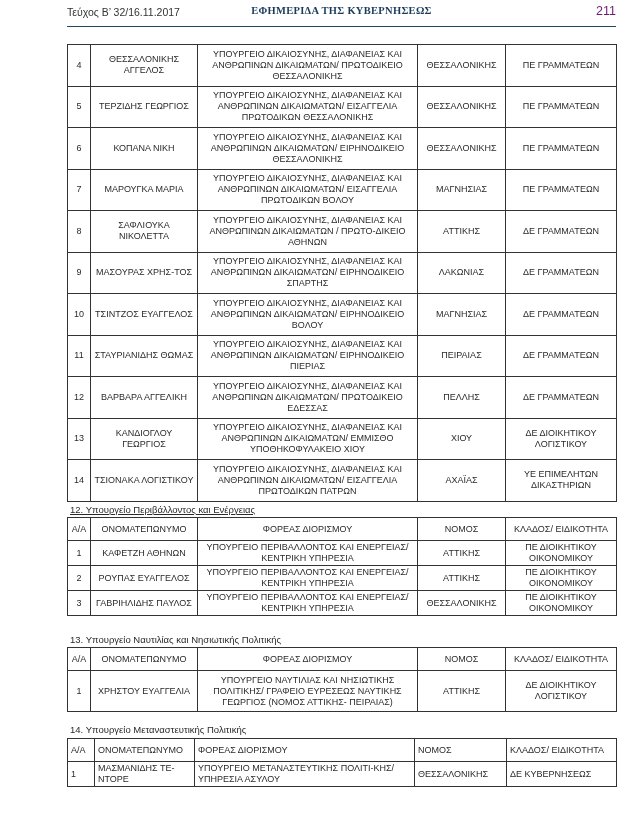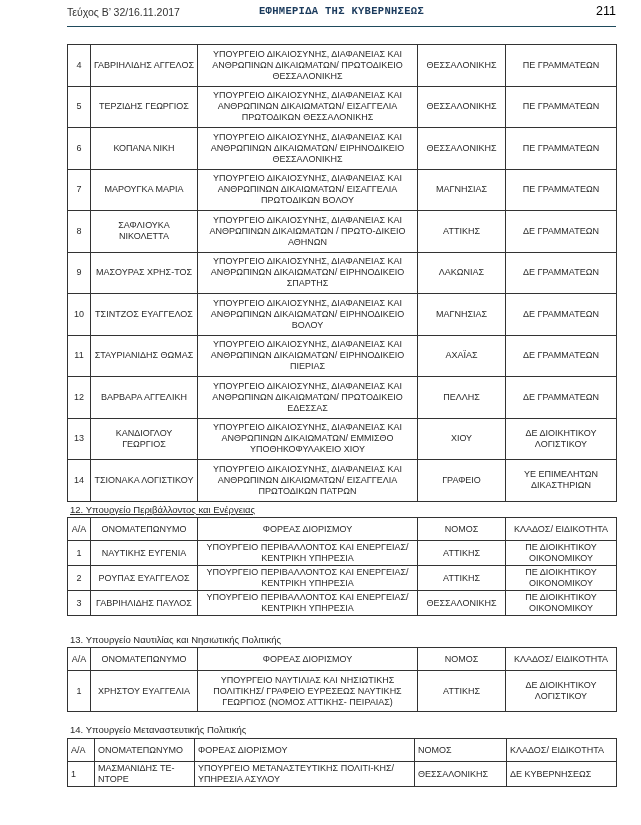--- a/index.html
+++ b/index.html
@@ -2,23 +2,23 @@
 <html><head>
 <meta charset="utf-8">
 <style>
   html, body { margin: 0; padding: 0; background: #ffffff; }
   body { width: 641px; height: 825px; position: relative; overflow: hidden;
          font-family: "Liberation Sans", "DejaVu Sans", sans-serif; color: #222; }
   .header { position: absolute; left: 67px; top: 0; width: 549px; height: 26px;
             border-bottom: 1.5px solid #1f4a5c; }
   .hdr-left { position: absolute; left: 0; top: 6px; font-size: 10.5px; color: #333; }
   .hdr-center { position: absolute; left: 0; right: 0; top: 5px; text-align: center;
-                font-family: Liberation Mono, monospace; font-weight: bold;
+                font-family: Liberation Serif, serif; font-weight: bold;
                 font-size: 10.5px; color: #1a3a5c; letter-spacing: 0.3px; }
-  .hdr-right { position: absolute; right: 0; top: 4px; font-size: 12.5px; color: #000000; }
+  .hdr-right { position: absolute; right: 0; top: 4px; font-size: 12.5px; color: #701a75; }
 
   table { border-collapse: collapse; position: absolute; table-layout: fixed; }
   td, th { border: 1px solid #333; font-weight: normal; font-size: 9px; line-height: 11px;
            text-align: center; vertical-align: middle; padding: 1px 2px; color: #2a2a2a; }
   .t1 { left: 67px; top: 44px; width: 549px; }
   .t1 td { height: 38.5px; }
   .t2 { left: 67px; top: 517px; width: 549px; }
   .t2 tr td { height: 22px; }
   .t2 tr.hrow td { height: 20px; }
   .t3 { left: 67px; top: 647px; width: 549px; }
@@ -44,21 +44,21 @@
   <colgroup>
       <col style="width:23px">
       <col style="width:107px">
       <col style="width:220px">
       <col style="width:88px">
       <col style="width:111px">
     </colgroup>
   <tbody id="t1-body">
       <tr class="drow">
         <td>4</td>
-        <td>ΓΑΒΡΙΗΛΙΔΗΣ ΑΓΓΕΛΟΣ</td>
+        <td>ΘΕΣΣΑΛΟΝΙΚΗΣ ΑΓΓΕΛΟΣ</td>
         <td>ΥΠΟΥΡΓΕΙΟ ΔΙΚΑΙΟΣΥΝΗΣ, ΔΙΑΦΑΝΕΙΑΣ ΚΑΙ ΑΝΘΡΩΠΙΝΩΝ ΔΙΚΑΙΩΜΑΤΩΝ/ ΠΡΩΤΟΔΙΚΕΙΟ ΘΕΣΣΑΛΟΝΙΚΗΣ</td>
         <td>ΘΕΣΣΑΛΟΝΙΚΗΣ</td>
         <td>ΠΕ ΓΡΑΜΜΑΤΕΩΝ</td>
       </tr>
       <tr class="drow">
         <td>5</td>
         <td>ΤΕΡΖΙΔΗΣ ΓΕΩΡΓΙΟΣ</td>
         <td>ΥΠΟΥΡΓΕΙΟ ΔΙΚΑΙΟΣΥΝΗΣ, ΔΙΑΦΑΝΕΙΑΣ ΚΑΙ ΑΝΘΡΩΠΙΝΩΝ ΔΙΚΑΙΩΜΑΤΩΝ/ ΕΙΣΑΓΓΕΛΙΑ ΠΡΩΤΟΔΙΚΩΝ ΘΕΣΣΑΛΟΝΙΚΗΣ</td>
         <td>ΘΕΣΣΑΛΟΝΙΚΗΣ</td>
         <td>ΠΕ ΓΡΑΜΜΑΤΕΩΝ</td>
@@ -95,42 +95,42 @@
         <td>10</td>
         <td>ΤΣΙΝΤΖΟΣ ΕΥΑΓΓΕΛΟΣ</td>
         <td>ΥΠΟΥΡΓΕΙΟ ΔΙΚΑΙΟΣΥΝΗΣ, ΔΙΑΦΑΝΕΙΑΣ ΚΑΙ ΑΝΘΡΩΠΙΝΩΝ ΔΙΚΑΙΩΜΑΤΩΝ/ ΕΙΡΗΝΟΔΙΚΕΙΟ ΒΟΛΟΥ</td>
         <td>ΜΑΓΝΗΣΙΑΣ</td>
         <td>ΔΕ ΓΡΑΜΜΑΤΕΩΝ</td>
       </tr>
       <tr class="drow">
         <td>11</td>
         <td>ΣΤΑΥΡΙΑΝΙΔΗΣ ΘΩΜΑΣ</td>
         <td>ΥΠΟΥΡΓΕΙΟ ΔΙΚΑΙΟΣΥΝΗΣ, ΔΙΑΦΑΝΕΙΑΣ ΚΑΙ ΑΝΘΡΩΠΙΝΩΝ ΔΙΚΑΙΩΜΑΤΩΝ/ ΕΙΡΗΝΟΔΙΚΕΙΟ ΠΙΕΡΙΑΣ</td>
-        <td>ΑΧΑΪΑΣ</td>
+        <td>ΠΕΙΡΑΙΑΣ</td>
         <td>ΔΕ ΓΡΑΜΜΑΤΕΩΝ</td>
       </tr>
       <tr class="drow">
         <td>12</td>
         <td>ΒΑΡΒΑΡΑ ΑΓΓΕΛΙΚΗ</td>
         <td>ΥΠΟΥΡΓΕΙΟ ΔΙΚΑΙΟΣΥΝΗΣ, ΔΙΑΦΑΝΕΙΑΣ ΚΑΙ ΑΝΘΡΩΠΙΝΩΝ ΔΙΚΑΙΩΜΑΤΩΝ/ ΠΡΩΤΟΔΙΚΕΙΟ ΕΔΕΣΣΑΣ</td>
         <td>ΠΕΛΛΗΣ</td>
         <td>ΔΕ ΓΡΑΜΜΑΤΕΩΝ</td>
       </tr>
       <tr class="drow">
         <td>13</td>
         <td>ΚΑΝΔΙΟΓΛΟΥ ΓΕΩΡΓΙΟΣ</td>
         <td>ΥΠΟΥΡΓΕΙΟ ΔΙΚΑΙΟΣΥΝΗΣ, ΔΙΑΦΑΝΕΙΑΣ ΚΑΙ ΑΝΘΡΩΠΙΝΩΝ ΔΙΚΑΙΩΜΑΤΩΝ/ ΕΜΜΙΣΘΟ ΥΠΟΘΗΚΟΦΥΛΑΚΕΙΟ ΧΙΟΥ</td>
         <td>ΧΙΟΥ</td>
         <td>ΔΕ ΔΙΟΙΚΗΤΙΚΟΥ ΛΟΓΙΣΤΙΚΟΥ</td>
       </tr>
       <tr class="drow">
         <td>14</td>
         <td>ΤΣΙΟΝΑΚΑ ΛΟΓΙΣΤΙΚΟΥ</td>
         <td>ΥΠΟΥΡΓΕΙΟ ΔΙΚΑΙΟΣΥΝΗΣ, ΔΙΑΦΑΝΕΙΑΣ ΚΑΙ ΑΝΘΡΩΠΙΝΩΝ ΔΙΚΑΙΩΜΑΤΩΝ/ ΕΙΣΑΓΓΕΛΙΑ ΠΡΩΤΟΔΙΚΩΝ ΠΑΤΡΩΝ</td>
-        <td>ΓΡΑΦΕΙΟ</td>
+        <td>ΑΧΑΪΑΣ</td>
         <td>ΥΕ ΕΠΙΜΕΛΗΤΩΝ ΔΙΚΑΣΤΗΡΙΩΝ</td>
       </tr>
     </tbody>
 </table>
 
 <div class="section-title" style="top:504px;text-decoration:underline;">12. Υπουργείο Περιβάλλοντος και Ενέργειας</div>
 <table class="t2">
   <colgroup>
       <col style="width:23px">
       <col style="width:107px">
@@ -141,21 +141,21 @@
   <tbody id="t2-body">
       <tr class="hrow">
         <td>Α/Α</td>
         <td>ΟΝΟΜΑΤΕΠΩΝΥΜΟ</td>
         <td>ΦΟΡΕΑΣ ΔΙΟΡΙΣΜΟΥ</td>
         <td>ΝΟΜΟΣ</td>
         <td>ΚΛΑΔΟΣ/ ΕΙΔΙΚΟΤΗΤΑ</td>
       </tr>
       <tr class="drow">
         <td>1</td>
-        <td>ΝΑΥΤΙΚΗΣ ΕΥΓΕΝΙΑ</td>
+        <td>ΚΑΦΕΤΖΗ ΑΘΗΝΩΝ</td>
         <td>ΥΠΟΥΡΓΕΙΟ ΠΕΡΙΒΑΛΛΟΝΤΟΣ ΚΑΙ ΕΝΕΡΓΕΙΑΣ/ ΚΕΝΤΡΙΚΗ ΥΠΗΡΕΣΙΑ</td>
         <td>ΑΤΤΙΚΗΣ</td>
         <td>ΠΕ ΔΙΟΙΚΗΤΙΚΟΥ ΟΙΚΟΝΟΜΙΚΟΥ</td>
       </tr>
       <tr class="drow">
         <td>2</td>
         <td>ΡΟΥΠΑΣ ΕΥΑΓΓΕΛΟΣ</td>
         <td>ΥΠΟΥΡΓΕΙΟ ΠΕΡΙΒΑΛΛΟΝΤΟΣ ΚΑΙ ΕΝΕΡΓΕΙΑΣ/ ΚΕΝΤΡΙΚΗ ΥΠΗΡΕΣΙΑ</td>
         <td>ΑΤΤΙΚΗΣ</td>
         <td>ΠΕ ΔΙΟΙΚΗΤΙΚΟΥ ΟΙΚΟΝΟΜΙΚΟΥ</td>

